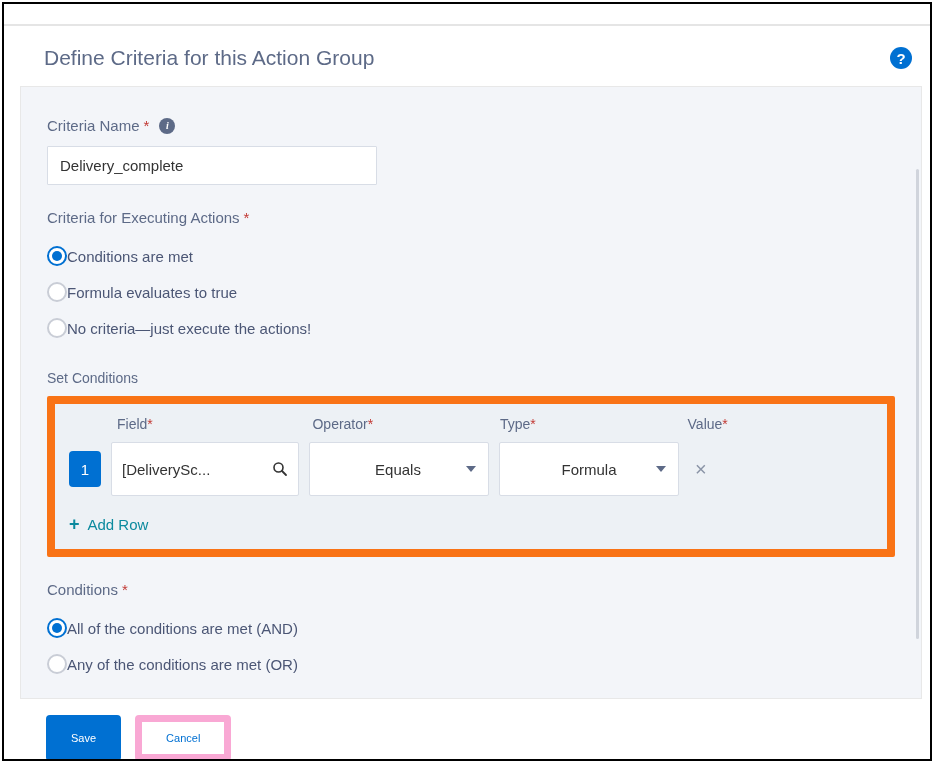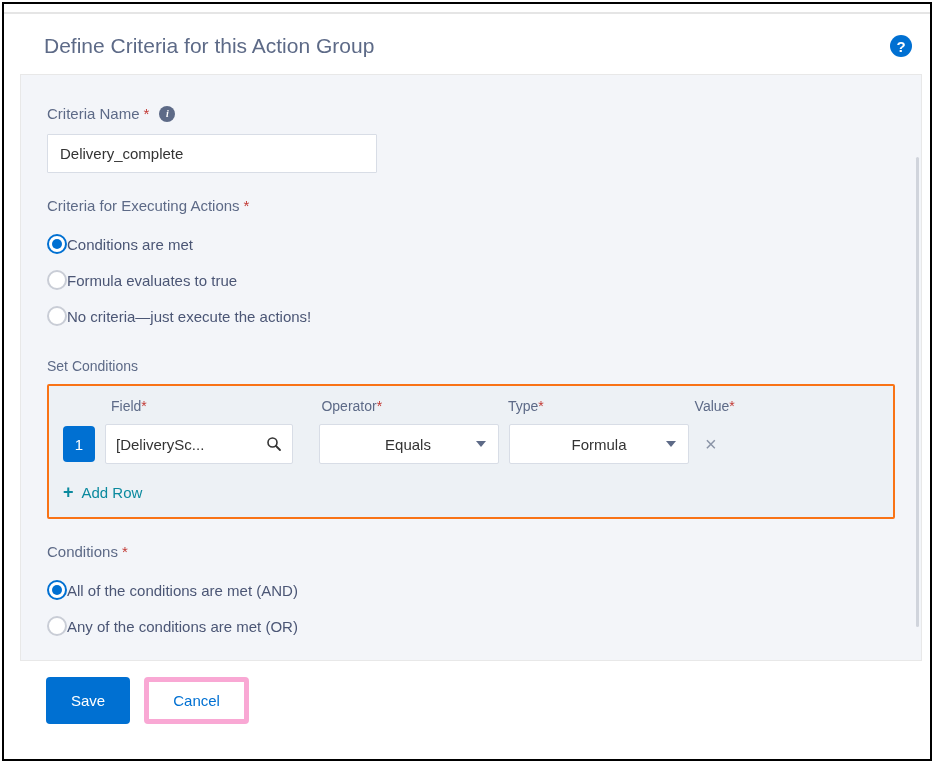--- a/index.html
+++ b/index.html
@@ -18,21 +18,21 @@
   background: #fff;
   position: relative;
   overflow: hidden;
 }
 .header {
   display: flex;
   justify-content: space-between;
   align-items: center;
   padding: 20px 26px 16px 40px;
   border-top: 2px solid #e5e5e5;
-  margin-top: 8px;
+  margin-top: 20px;
 }
 .header-title {
   font-size: 21px;
   color: #5d6a87;
   font-weight: 400;
 }
 .help-icon {
   width: 22px;
   height: 22px;
   border-radius: 50%;
@@ -118,57 +118,57 @@
 .radio-label {
   color: #4b5675;
   font-size: 15px;
 }
 .section-label {
   color: #5d6a87;
   font-size: 14px;
   margin-bottom: 10px;
 }
 .conditions-box {
-  border: 2px solid #f97316;
+  border: 8px solid #f97316;
   background: #edf1f5;
   padding: 12px 14px 14px 14px;
   border-radius: 2px;
 }
 .cond-header {
   display: flex;
   gap: 10px;
   margin-bottom: 10px;
   padding-left: 48px;
 }
 .cond-col-label {
   color: #5d6a87;
   font-size: 14px;
 }
 .col-field { width: 188px; }
-.col-operator { width: 180px; margin-left: 16px; }
+.col-operator { width: 180px; }
 .col-type { width: 180px; }
 .col-value { width: 188px; }
 .cond-row {
   display: flex;
   align-items: center;
   gap: 10px;
 }
 .row-num {
   width: 32px;
   height: 36px;
   background: #0070d2;
   color: #fff;
   display: flex;
   align-items: center;
   justify-content: center;
   border-radius: 4px;
   font-size: 15px;
 }
 .cond-input {
-  height: 40px;
+  height: 54px;
   border: 1px solid #d8dde6;
   background: #fff;
   display: flex;
   align-items: center;
   justify-content: space-between;
   padding: 0 10px;
   font-size: 15px;
   color: #333;
   border-radius: 2px;
   overflow: hidden;
@@ -213,32 +213,32 @@
 .footer {
   padding: 16px 26px;
   display: flex;
   gap: 14px;
   background: #fff;
   margin: 0 8px 0 16px;
 }
 .btn {
   padding: 10px 24px;
   border-radius: 4px;
-  font-size: 15px;
+  font-size: 11px;
   cursor: pointer;
   border: 1px solid transparent;
 }
 .btn-primary {
   background: #0070d2;
   color: #fff;
 }
 .btn-secondary {
   background: #fff;
   color: #0070d2;
-  border: 5px solid #f9a8d4;
+  border: 7px solid #f9a8d4;
 }
 .scroll-indicator {
   position: absolute;
   right: 2px;
   top: 82px;
   width: 3px;
   height: 470px;
   background: #d0d4dc;
   border-radius: 2px;
 }

